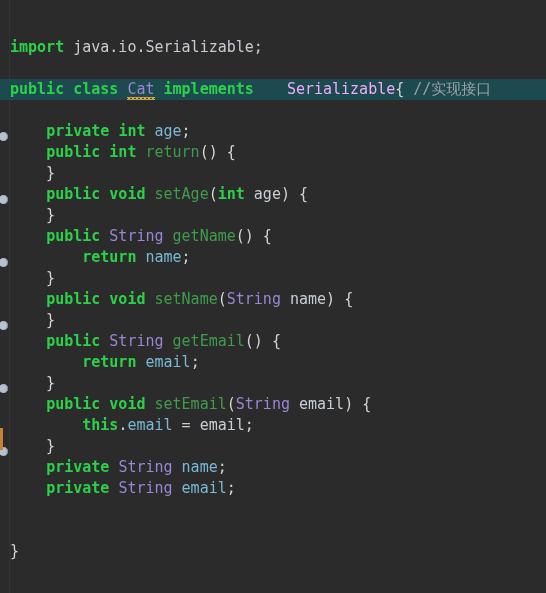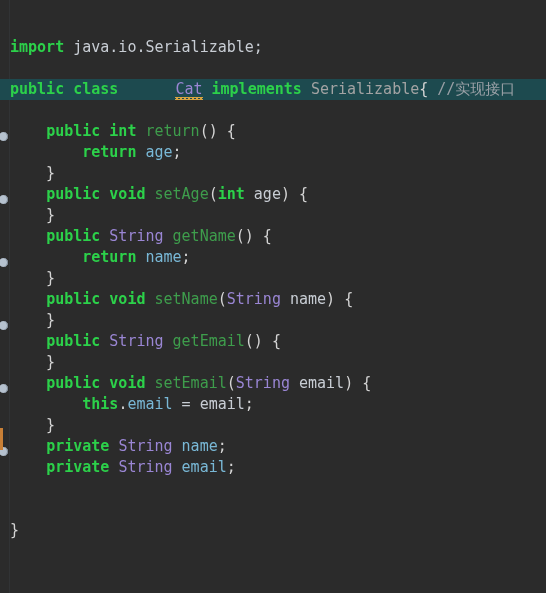--- a/index.html
+++ b/index.html
@@ -64,31 +64,30 @@
     color: #a9b7c6;
   }
   .line.highlight {
     background: #1d4a4f;
   }
 
   
   .kw    { color: #2cd14a; font-weight: bold; }   
   .plain { color: #c8cdd4; }                       
   .cls   { color: #9a86d4; }                       
-  .iface { color: #a3a3a3; }                       
+  .iface { color: #f0abfc; margin-left: 24px; }                       
   .mth   { color: #3e9d4c; }                       
   .fld   { color: #79b8d6; }                       
   .cmt   { color: #9aa0a6; }                       
   .punct { color: #d4d4d4; }
 
   
   .wavy {
     position: relative;
     display: inline-block;
-    margin-left: 48px;
   }
   .wavy::after {
     content: "";
     position: absolute;
     left: 0;
     right: 0;
     bottom: 0px;
     height: 3px;
     background-image:
       linear-gradient(45deg, transparent 40%, #d8a441 40%, #d8a441 60%, transparent 60%),
@@ -111,31 +110,32 @@
       <div class="gutter-marker" style="top: 447px;"></div>
       <div class="gutter-bar" style="top: 428px; height: 22px;"></div>
     </div>
 
   <div id="code">
       <div class="line">&nbsp;</div>
       <div class="line"><span class="kw">import</span><span class="plain"> </span><span class="plain">java.io.Serializable;</span></div>
       <div class="line">&nbsp;</div>
       <div class="line highlight"><span class="kw">public</span><span class="plain"> </span><span class="kw">class</span><span class="plain"> </span><span class="cls wavy">Cat</span><span class="plain"> </span><span class="kw">implements</span><span class="plain"> </span><span class="iface">Serializable</span><span class="punct">{</span><span class="plain"> </span><span class="cmt">//实现接口</span></div>
       <div class="line">&nbsp;</div>
+      <div class="line"><span class="plain">    </span><span class="kw">private</span><span class="plain"> </span><span class="kw">int</span><span class="plain"> </span><span class="fld">age</span><span class="punct">;</span></div>
       <div class="line"><span class="plain">    </span><span class="kw">public</span><span class="plain"> </span><span class="kw">int</span><span class="plain"> </span><span class="mth">return</span><span class="punct">() {</span></div>
-      <div class="line"><span class="plain">        </span><span class="kw">return</span><span class="plain"> </span><span class="fld">age</span><span class="punct">;</span></div>
       <div class="line"><span class="punct">    }</span></div>
       <div class="line"><span class="plain">    </span><span class="kw">public</span><span class="plain"> </span><span class="kw">void</span><span class="plain"> </span><span class="mth">setAge</span><span class="punct">(</span><span class="kw">int</span><span class="plain"> </span><span class="plain">age</span><span class="punct">) {</span></div>
       <div class="line"><span class="punct">    }</span></div>
       <div class="line"><span class="plain">    </span><span class="kw">public</span><span class="plain"> </span><span class="cls">String</span><span class="plain"> </span><span class="mth">getName</span><span class="punct">() {</span></div>
       <div class="line"><span class="plain">        </span><span class="kw">return</span><span class="plain"> </span><span class="fld">name</span><span class="punct">;</span></div>
       <div class="line"><span class="punct">    }</span></div>
       <div class="line"><span class="plain">    </span><span class="kw">public</span><span class="plain"> </span><span class="kw">void</span><span class="plain"> </span><span class="mth">setName</span><span class="punct">(</span><span class="cls">String</span><span class="plain"> </span><span class="plain">name</span><span class="punct">) {</span></div>
       <div class="line"><span class="punct">    }</span></div>
       <div class="line"><span class="plain">    </span><span class="kw">public</span><span class="plain"> </span><span class="cls">String</span><span class="plain"> </span><span class="mth">getEmail</span><span class="punct">() {</span></div>
+      <div class="line"><span class="plain">        </span><span class="kw">return</span><span class="plain"> </span><span class="fld">email</span><span class="punct">;</span></div>
       <div class="line"><span class="punct">    }</span></div>
       <div class="line"><span class="plain">    </span><span class="kw">public</span><span class="plain"> </span><span class="kw">void</span><span class="plain"> </span><span class="mth">setEmail</span><span class="punct">(</span><span class="cls">String</span><span class="plain"> </span><span class="plain">email</span><span class="punct">) {</span></div>
       <div class="line"><span class="plain">        </span><span class="kw">this</span><span class="punct">.</span><span class="fld">email</span><span class="plain"> = </span><span class="plain">email</span><span class="punct">;</span></div>
       <div class="line"><span class="punct">    }</span></div>
       <div class="line"><span class="plain">    </span><span class="kw">private</span><span class="plain"> </span><span class="cls">String</span><span class="plain"> </span><span class="fld">name</span><span class="punct">;</span></div>
       <div class="line"><span class="plain">    </span><span class="kw">private</span><span class="plain"> </span><span class="cls">String</span><span class="plain"> </span><span class="fld">email</span><span class="punct">;</span></div>
       <div class="line">&nbsp;</div>
       <div class="line">&nbsp;</div>
       <div class="line"><span class="punct">}</span></div>
     </div>

